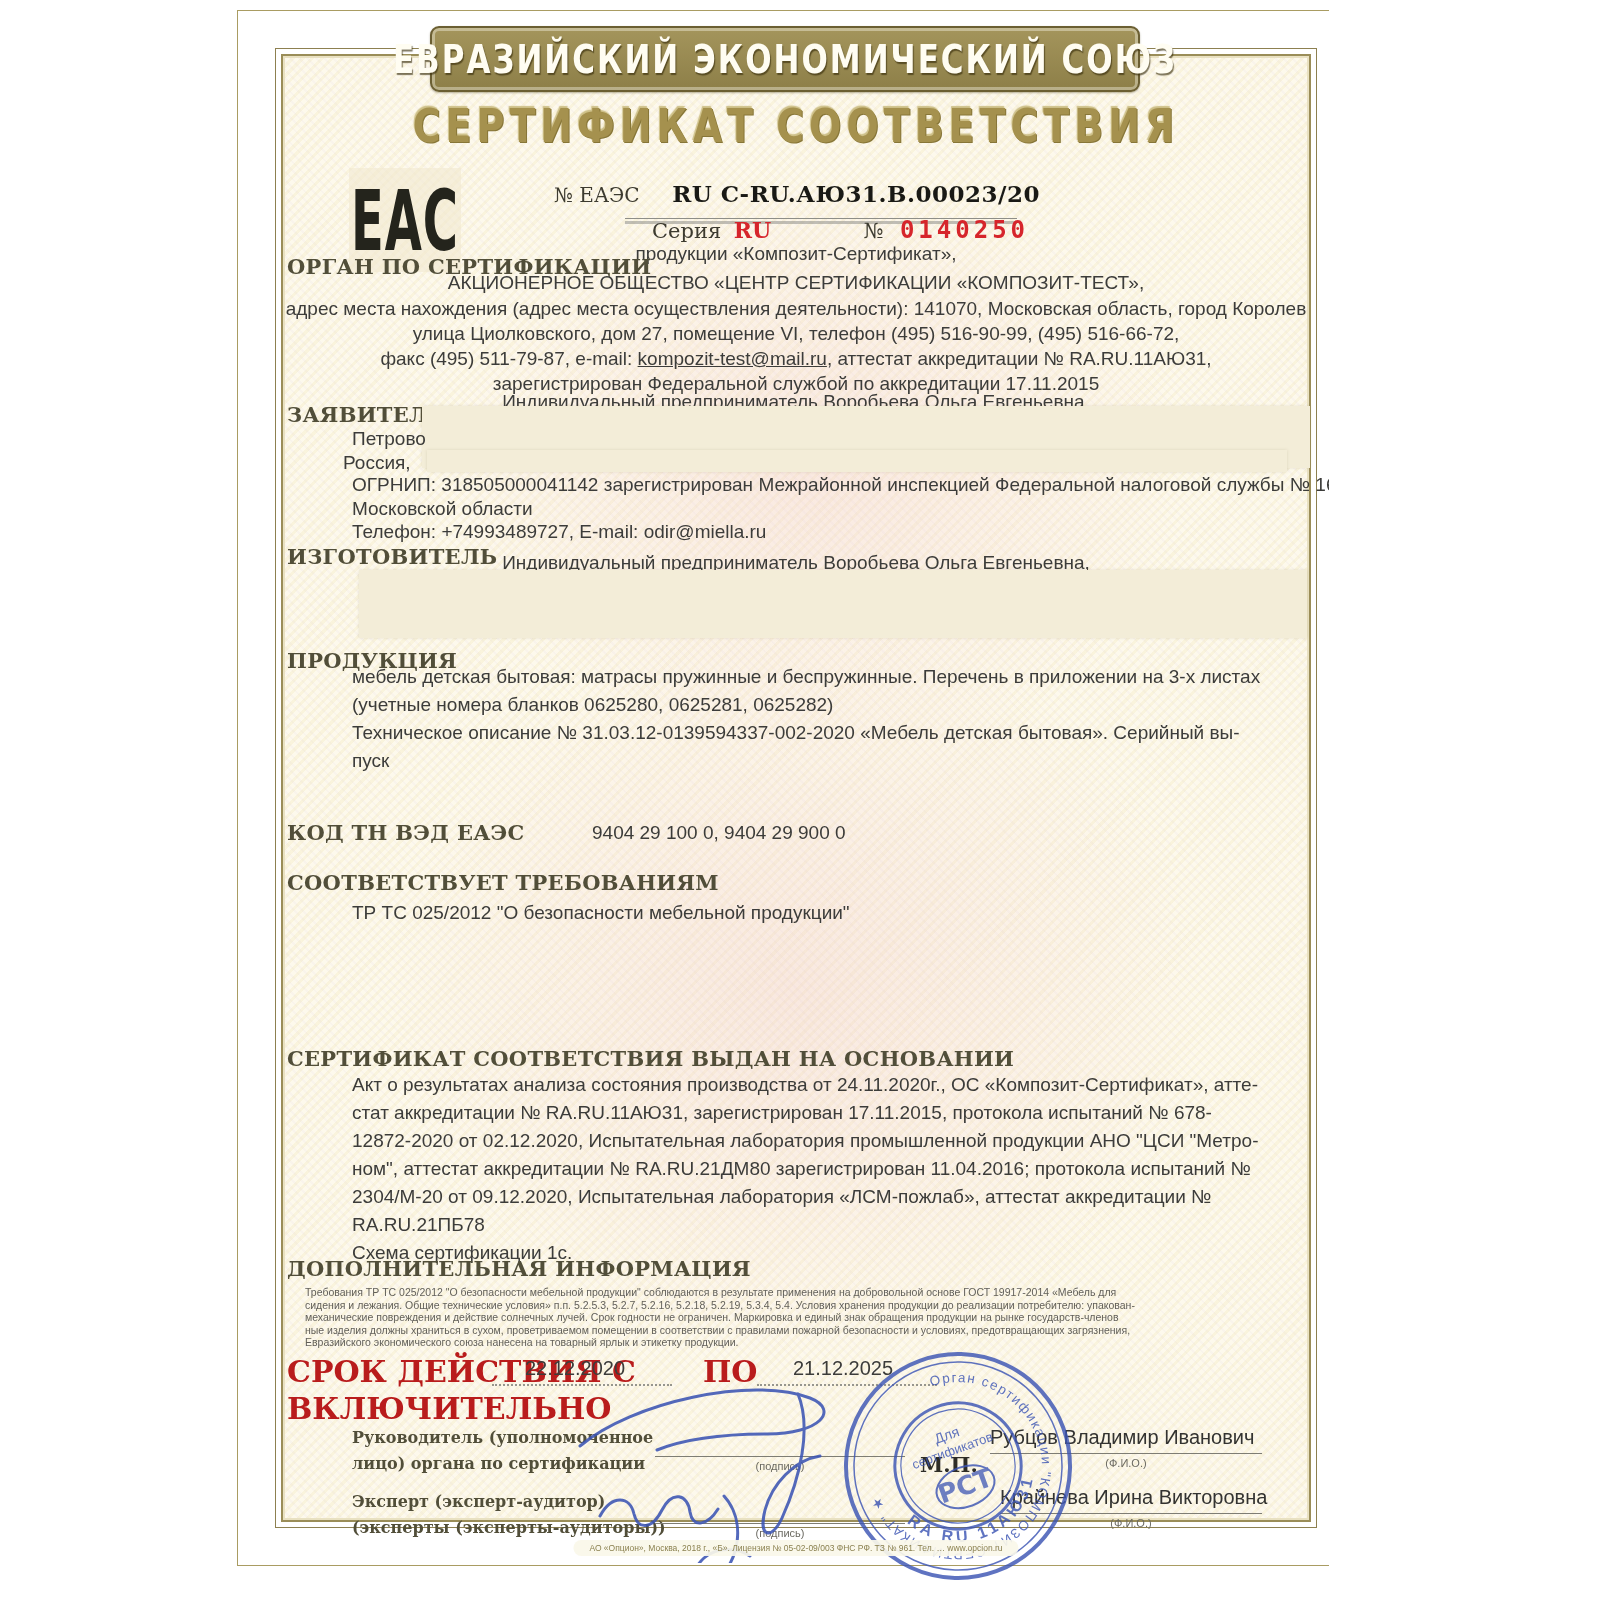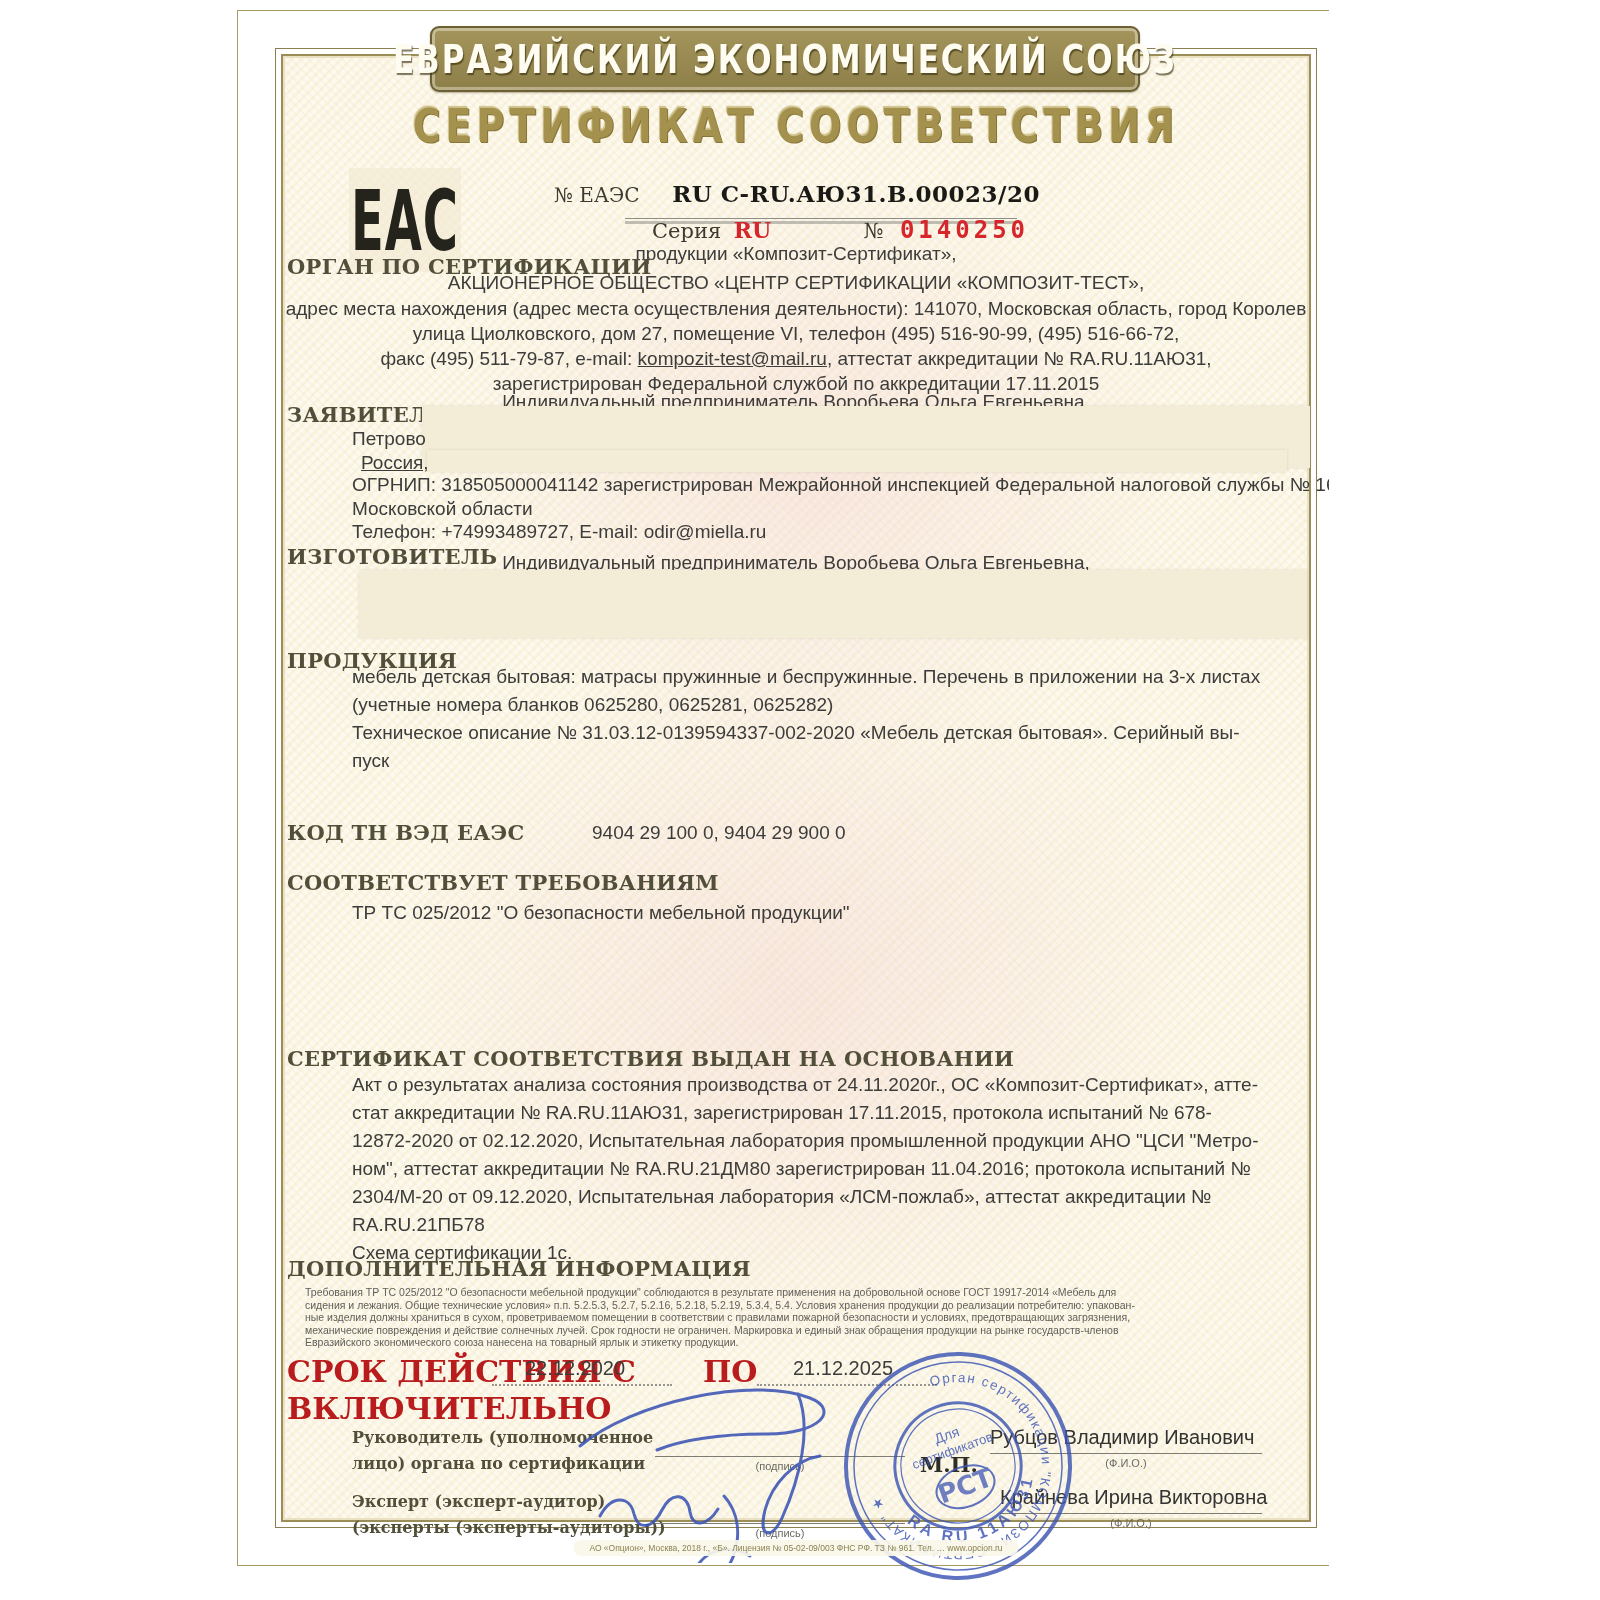--- a/index.html
+++ b/index.html
@@ -109,21 +109,21 @@
     <div class="body-line centered" style="top:262px;">АКЦИОНЕРНОЕ  ОБЩЕСТВО «ЦЕНТР СЕРТИФИКАЦИИ «КОМПОЗИТ-ТЕСТ»,</div>
     <div class="body-line centered" style="top:288px;">адрес места нахождения (адрес места осуществления деятельности): 141070, Московская область, город Королев</div>
     <div class="body-line centered" style="top:313px;">улица Циолковского, дом 27,  помещение VI, телефон  (495) 516-90-99, (495) 516-66-72,</div>
     <div class="body-line centered" style="top:338px;"><span>факс (495) 511-79-87,  e-mail: </span><span class="email-underline">kompozit-test@mail.ru</span><span>, аттестат аккредитации № RA.RU.11АЮ31,</span></div>
     <div class="body-line centered" style="top:363px;">зарегистрирован Федеральной службой по аккредитации 17.11.2015</div>
 
     <div class="body-line centered" style="top:381px;">Индивидуальный предприниматель Воробьева Ольга Евгеньевна,</div>
     <div class="label" style="left:50px;top:392px;">ЗАЯВИТЕЛЬ</div>
     <div class="redact" style="left:185px;top:396px;width:888px;height:62px;"></div>
     <div class="body-line" style="left:115px;top:418px;">Петрово</div>
-    <div class="body-line" style="left:124px;top:442px;text-decoration:underline;">Россия,</div>
+    <div class="body-line" style="left:106px;top:442px;">Россия,</div>
     <div class="redact" style="left:190px;top:440px;width:860px;height:22px;"></div>
     <div class="body-line" style="left:115px;top:464px;">ОГРНИП: 318505000041142 зарегистрирован Межрайонной инспекцией Федеральной налоговой службы № 16 по</div>
     <div class="body-line" style="left:115px;top:488px;">Московской области</div>
     <div class="body-line" style="left:115px;top:511px;">Телефон: +74993489727, E-mail: odir@miella.ru</div>
 
     <div class="label" style="left:50px;top:534px;">ИЗГОТОВИТЕЛЬ</div>
     <div class="body-line centered" style="top:542px;">Индивидуальный предприниматель Воробьева Ольга Евгеньевна,</div>
     <div class="redact" style="left:122px;top:560px;width:948px;height:68px;"></div>
 
     <div class="label" style="left:50px;top:638px;">ПРОДУКЦИЯ</div>
@@ -148,22 +148,22 @@
       <div>ном", аттестат аккредитации № RA.RU.21ДМ80 зарегистрирован 11.04.2016; протокола испытаний №</div>
       <div>2304/М-20 от 09.12.2020, Испытательная лаборатория «ЛСМ-пожлаб», аттестат аккредитации №</div>
       <div>RA.RU.21ПБ78</div>
       <div>Схема сертификации 1с.</div>
     </div>
 
     <div class="label" style="left:50px;top:1246px;">ДОПОЛНИТЕЛЬНАЯ ИНФОРМАЦИЯ</div>
     <div class="small-block" style="left:68px;top:1276px;">
       <div>Требования ТР ТС 025/2012 "О безопасности мебельной продукции" соблюдаются в результате применения на добровольной основе ГОСТ 19917-2014 «Мебель для</div>
       <div>сидения и лежания. Общие технические условия» п.п.  5.2.5.3, 5.2.7, 5.2.16, 5.2.18, 5.2.19, 5.3.4,  5.4. Условия хранения продукции до реализации потребителю: упакован-</div>
+      <div>механические повреждения и действие солнечных лучей. Срок годности не ограничен. Маркировка и единый знак обращения продукции на рынке государств-членов</div>
       <div>ные изделия должны храниться в сухом, проветриваемом помещении в соответствии с правилами пожарной безопасности и условиях, предотвращающих загрязнения,</div>
-      <div>механические повреждения и действие солнечных лучей. Срок годности не ограничен. Маркировка и единый знак обращения продукции на рынке государств-членов</div>
       <div>Евразийского экономического союза нанесена на товарный ярлык и этикетку продукции.</div>
     </div>
 
     <div class="big-label" style="left:50px;top:1344px;">СРОК ДЕЙСТВИЯ С</div>
     <div class="date-value" style="left:288px;top:1347px;">22.12.2020</div>
     <div class="dotline" style="left:255px;top:1372px;width:180px;"></div>
     <div class="big-label" style="left:466px;top:1344px;">ПО</div>
     <div class="date-value" style="left:556px;top:1347px;">21.12.2025</div>
     <div class="dotline" style="left:520px;top:1372px;width:180px;"></div>
     <div class="big-label" style="left:50px;top:1381px;">ВКЛЮЧИТЕЛЬНО</div>

